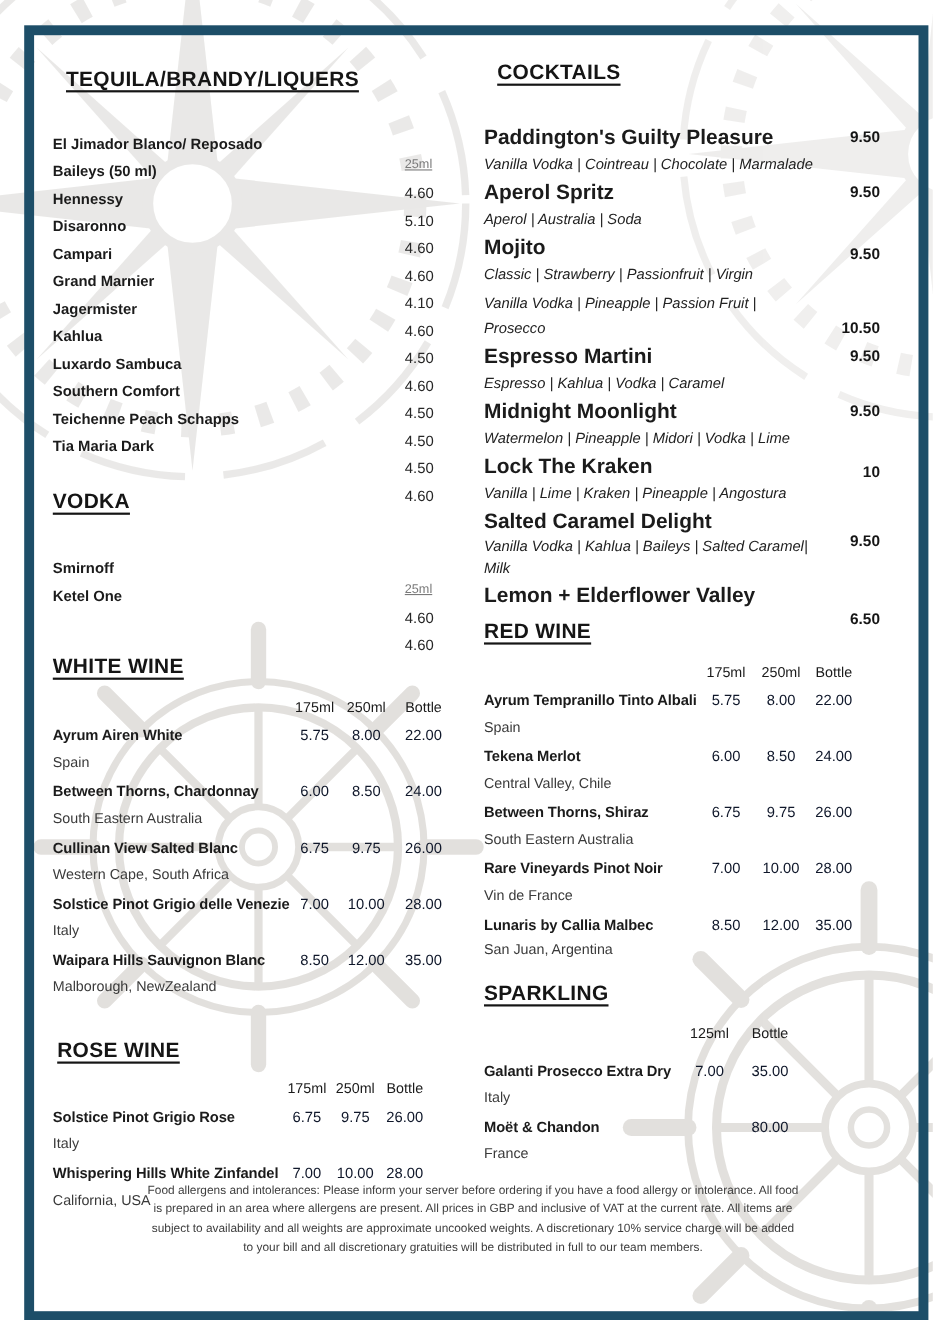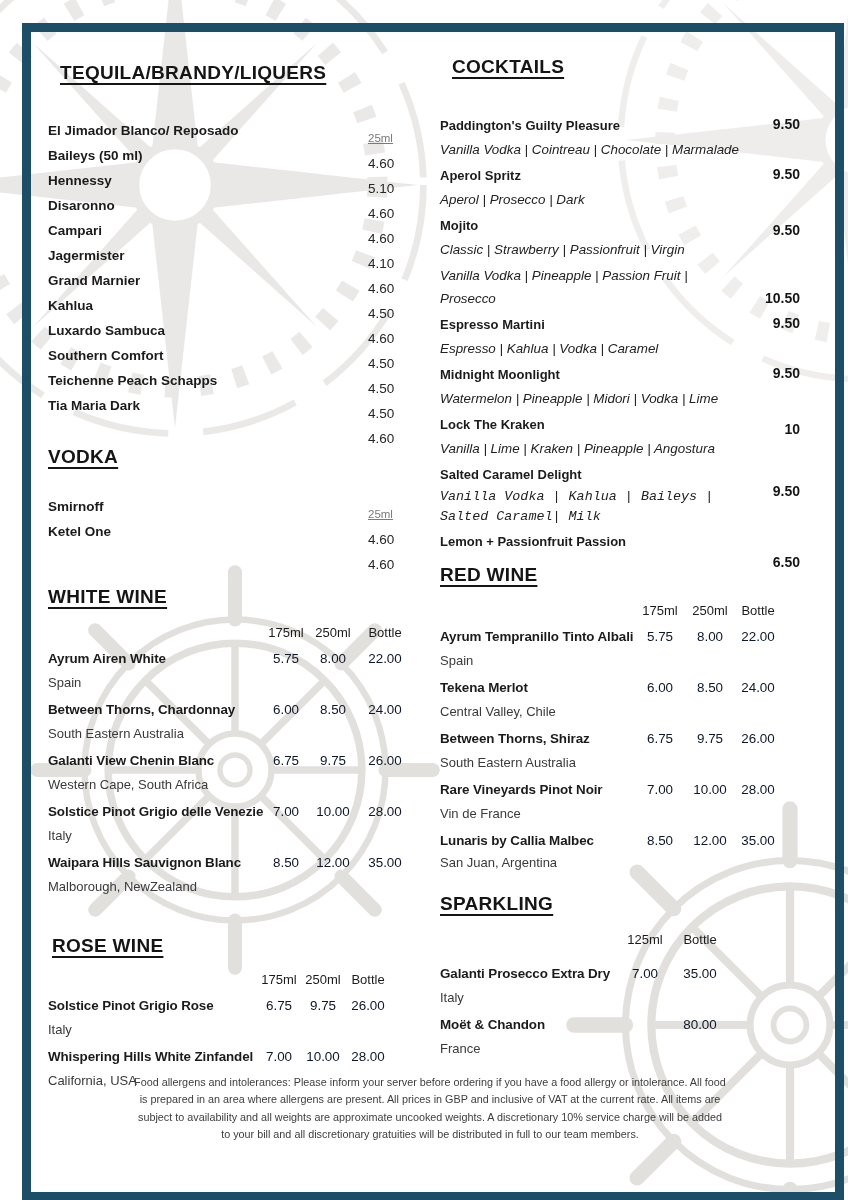--- a/index.html
+++ b/index.html
@@ -19,29 +19,29 @@
   
   .col{position:absolute;z-index:2;}
   .col-left{left:48px;top:50px;width:376px;}
   .col-right{left:440px;top:44px;width:360px;}
   h2.sec{font-size:19px;font-weight:bold;color:#151515;letter-spacing:.3px;
     text-decoration:underline;text-decoration-thickness:2px;text-underline-offset:4px;
     margin:12px;}
   
   .plist{position:relative;}
   .iname{font-weight:bold;font-size:13.5px;height:25px;line-height:25px;white-space:nowrap;color:#1b1b1b;}
-  .pcol{position:absolute;left:320px;top:8px;width:56px;}
+  .pcol{position:absolute;left:320px;top:20px;width:56px;}
   .szlab{font-size:11.5px;color:#7a7a7a;text-decoration:underline;height:25px;line-height:25px;}
   .pr{font-size:13.5px;color:#262626;height:25px;line-height:25px;}
   
   .cocktail{position:relative;margin-bottom:3px;}
-  .c-name{font-weight:bold;font-size:13px;line-height:24px;white-space:nowrap;}
+  .c-name{font-weight:bold;font-size:19px;line-height:24px;white-space:nowrap;}
   .c-desc{font-style:italic;font-size:13.4px;line-height:23px;color:#222;max-width:340px;}
   .c-desc.w300{max-width:300px;}
-  .c-desc.w320{max-width:320px;font-family:Liberation Mono, monospace;}
+  .c-desc.w320{max-width:320px;}
   .c-price{position:absolute;right:0;top:2px;font-weight:bold;font-size:14px;color:#151515;}
   
   .wtable{display:grid;align-items:start;}
   .wt-white{grid-template-columns:214px 48px 46px 58px;}
   .wt-red{grid-template-columns:196px 48px 52px 44px;}
   .wt-rose{grid-template-columns:208px 46px 42px 48px;}
   .wt-sp{grid-template-columns:180px 50px 60px;}
   .wh{font-weight:normal;font-size:13px;text-align:center;height:24px;line-height:22px;}
   .wname{font-weight:bold;font-size:13.4px;height:25px;line-height:25px;white-space:nowrap;letter-spacing:-.1px;}
   .wp{text-align:center;font-size:13.4px;height:25px;line-height:25px;color:#0f172a;}
@@ -132,22 +132,22 @@
 
   <h2 class="sec" style="margin-bottom:34px">TEQUILA/BRANDY/LIQUERS</h2>
 
   <div class="plist">
     <div>
       <div class="iname">El Jimador Blanco/ Reposado</div>
       <div class="iname">Baileys (50 ml)</div>
       <div class="iname">Hennessy</div>
       <div class="iname">Disaronno</div>
       <div class="iname">Campari</div>
+      <div class="iname">Grand Marnier</div>
       <div class="iname">Jagermister</div>
-      <div class="iname">Grand Marnier</div>
       <div class="iname">Kahlua</div>
       <div class="iname">Luxardo Sambuca</div>
       <div class="iname">Southern Comfort</div>
       <div class="iname">Teichenne Peach Schapps</div>
       <div class="iname">Tia Maria Dark</div>
     </div>
     <div class="pcol">
       <div class="szlab">25ml</div>
       <div class="pr">4.60</div>
       <div class="pr">5.10</div>
@@ -157,21 +157,21 @@
       <div class="pr">4.60</div>
       <div class="pr">4.50</div>
       <div class="pr">4.60</div>
       <div class="pr">4.50</div>
       <div class="pr">4.50</div>
       <div class="pr">4.50</div>
       <div class="pr">4.60</div>
     </div>
   </div>
 
-  <h2 class="sec" style="margin:28px 0 26px">VODKA</h2>
+  <h2 class="sec" style="margin:28px 0 36px">VODKA</h2>
 
   <div class="plist">
     <div>
       <div class="iname">Smirnoff</div>
       <div class="iname">Ketel One</div>
     </div>
     <div class="pcol">
       <div class="szlab">25ml</div>
       <div class="pr">4.60</div>
       <div class="pr">4.60</div>
@@ -191,21 +191,21 @@
     <div class="wp">8.00</div>
     <div class="wp">22.00</div>
     <div class="wregion">Spain</div>
 
     <div class="wname">Between Thorns, Chardonnay</div>
     <div class="wp">6.00</div>
     <div class="wp">8.50</div>
     <div class="wp">24.00</div>
     <div class="wregion">South Eastern Australia</div>
 
-    <div class="wname">Galanti View Chenin Blanc</div>
+    <div class="wname">Cullinan View Salted Blanc</div>
     <div class="wp">6.75</div>
     <div class="wp">9.75</div>
     <div class="wp">26.00</div>
     <div class="wregion">Western Cape, South Africa</div>
 
     <div class="wname">Solstice Pinot Grigio delle Venezie</div>
     <div class="wp">7.00</div>
     <div class="wp">10.00</div>
     <div class="wp">28.00</div>
     <div class="wregion">Italy</div>
@@ -243,21 +243,21 @@
 
   <h2 class="sec" style="margin-bottom:36px">COCKTAILS</h2>
 
   <div class="cocktail">
     <div class="c-name">Paddington's Guilty Pleasure</div>
     <div class="c-desc">Vanilla Vodka | Cointreau | Chocolate | Marmalade</div>
     <div class="c-price">9.50</div>
   </div>
   <div class="cocktail">
     <div class="c-name">Aperol Spritz</div>
-    <div class="c-desc">Aperol | Prosecco | Dark</div>
+    <div class="c-desc">Aperol | Australia | Soda</div>
     <div class="c-price">9.50</div>
   </div>
   <div class="cocktail">
     <div class="c-name">Mojito</div>
     <div class="c-desc">Classic | Strawberry | Passionfruit | Virgin</div>
     <div class="c-price" style="top:8px">9.50</div>
   </div>
   <div class="cocktail">
     <div class="c-desc w300">Vanilla Vodka | Pineapple | Passion Fruit | Prosecco</div>
     <div class="c-price" style="top:26px">10.50</div>
@@ -276,21 +276,21 @@
     <div class="c-name">Lock The Kraken</div>
     <div class="c-desc">Vanilla | Lime | Kraken | Pineapple | Angostura</div>
     <div class="c-price" style="top:8px">10</div>
   </div>
   <div class="cocktail">
     <div class="c-name">Salted Caramel Delight</div>
     <div class="c-desc w320" style="line-height:20px">Vanilla Vodka | Kahlua | Baileys | Salted Caramel| Milk</div>
     <div class="c-price" style="top:20px">9.50</div>
   </div>
   <div class="cocktail">
-    <div class="c-name">Lemon + Passionfruit Passion</div>
+    <div class="c-name">Lemon + Elderflower Valley</div>
     <div class="c-price" style="top:24px">6.50</div>
   </div>
 
   <h2 class="sec" style="margin:10px 0 14px">RED WINE</h2>
 
   <div class="wtable wt-red">
     <div class="wh"></div>
     <div class="wh">175ml</div>
     <div class="wh">250ml</div>
     <div class="wh">Bottle</div>

